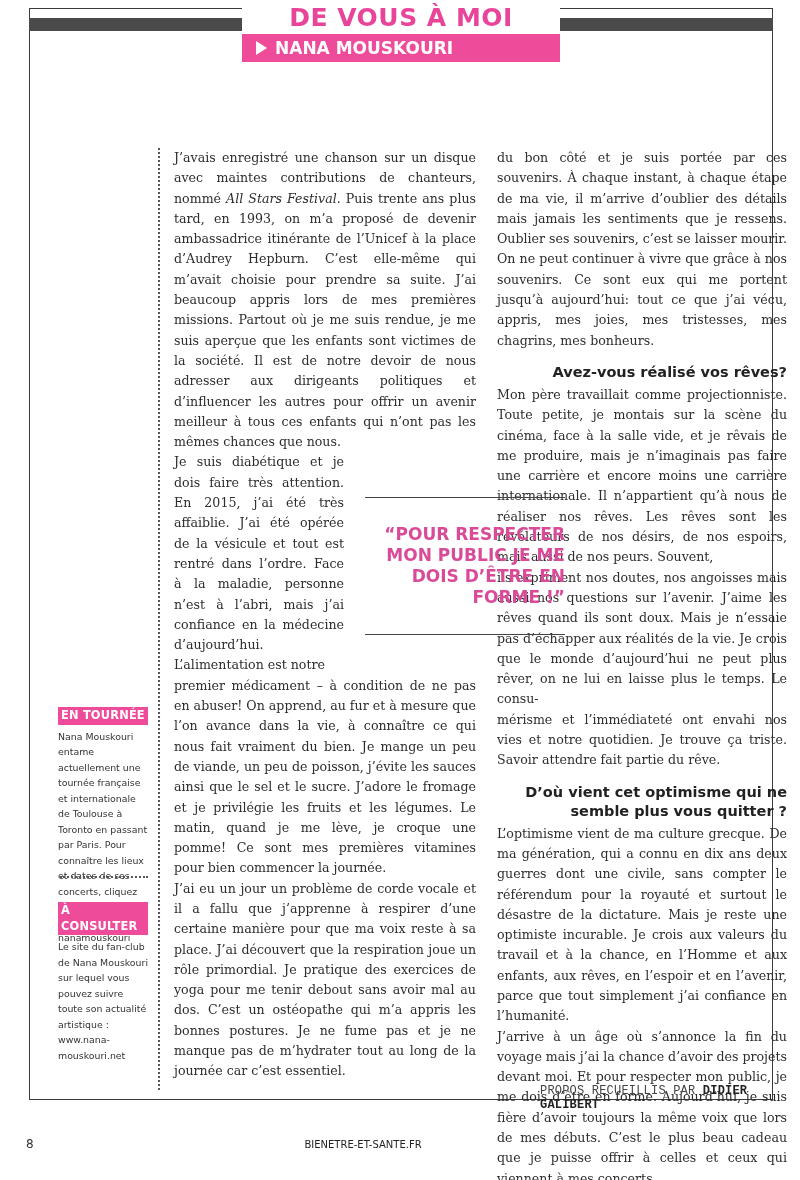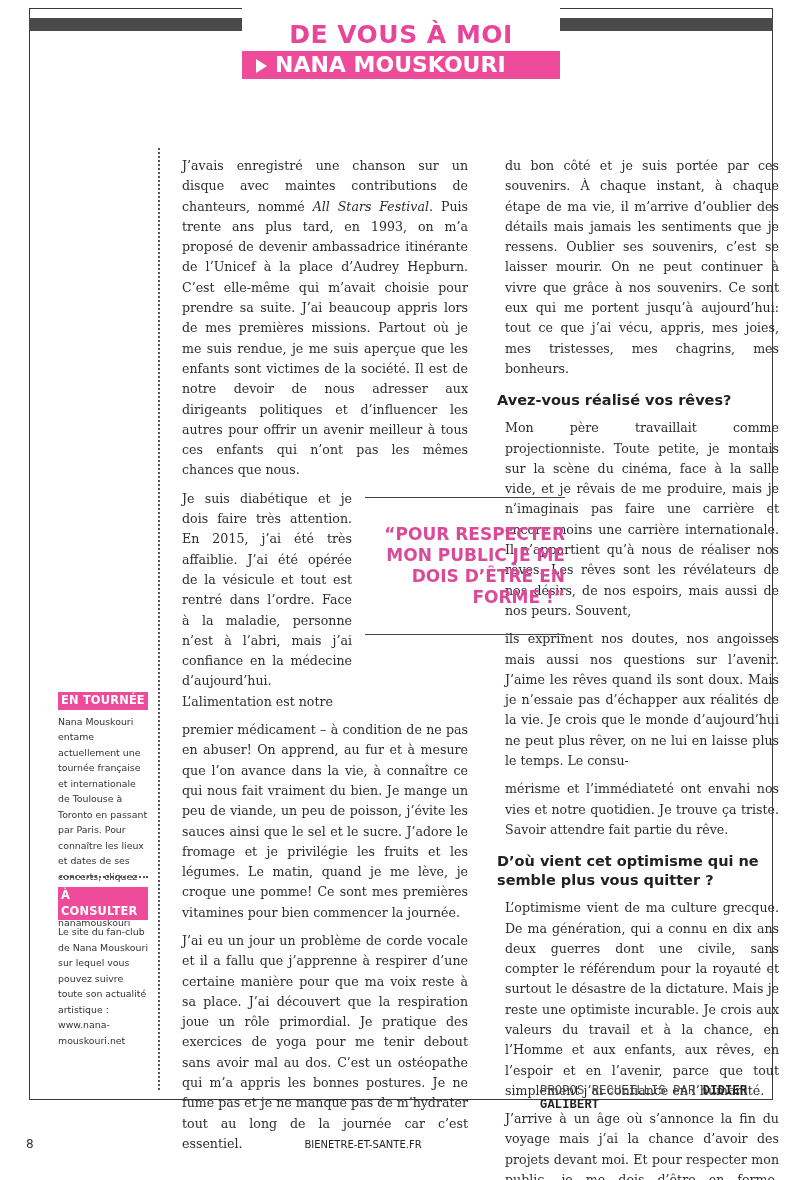--- a/index.html
+++ b/index.html
@@ -1,38 +1,38 @@
 <!DOCTYPE html>
 <html><head>
 <meta charset="utf-8">
 <style>
   html, body { margin:0; padding:0; background:#fff; }
   body { width:800px; height:1180px; position:relative; overflow:hidden; font-family:"DejaVu Serif", serif; color:#2d2d2d; }
   .frame { position:absolute; left:29px; top:8px; width:744px; height:1092px; border:1.5px solid #3a3a3a; box-sizing:border-box; }
   .topbar { position:absolute; left:29px; top:18px; width:744px; height:13px; background:#4a4a4a; }
   .header { position:absolute; left:242px; top:0; width:318px; background:#fff; text-align:center; }
-  .header .kicker { font-family:"DejaVu Sans", sans-serif; font-weight:bold; font-size:25px; color:#e8459a; letter-spacing:0.5px; line-height:32px; padding-top:19px; }
-  .header .band { background:#ef4b9b; color:#fff; font-family:"DejaVu Sans", sans-serif; font-weight:bold; font-size:22px; height:28px; line-height:28px; text-align:left; padding-left:14px; }
+  .header .kicker { font-family:"DejaVu Sans", sans-serif; font-weight:bold; font-size:25px; color:#e8459a; letter-spacing:0.5px; line-height:32px; padding-top:2px; }
+  .header .band { background:#ef4b9b; color:#fff; font-family:"DejaVu Sans", sans-serif; font-weight:bold; font-size:17px; height:28px; line-height:28px; text-align:left; padding-left:14px; }
   .header .band .tri { display:inline-block; width:0; height:0; border-top:7px solid transparent; border-bottom:7px solid transparent; border-left:11px solid #fff; margin-right:8px; vertical-align:-1px; }
 
   .dotted-rule { position:absolute; left:158px; top:148px; height:942px; border-left:2px dotted #555; }
 
   .col { position:absolute; font-size:12.6px; line-height:20.3px; text-align:justify; }
-  .col p { margin:8px; }
-  .col h3 { font-family:"DejaVu Sans", sans-serif; font-weight:bold; font-size:14.5px; line-height:19px; margin:12px 0 3px 0; color:#222; text-align:left; }
+  .col p { margin:0; }
+  .col h3 { font-family:"DejaVu Sans", sans-serif; font-weight:bold; font-size:14.5px; line-height:19px; margin:12px 0 3px 0; color:#222; text-align:right; }
   #col1 { left:174px; top:148px; width:302px; }
   #col2 { left:497px; top:148px; width:290px; }
   .float-narrow-left { width:170px; }
   .indent-right { margin-left:84px; }
 
   .pull { position:absolute; left:365px; top:497px; width:200px; text-align:right; }
   .pull .rule { border-top:1.5px solid #444; width:200px; }
   .pull .quote { font-family:"DejaVu Sans", sans-serif; font-weight:bold; color:#d94a98; font-size:17px; line-height:21px; padding:26px 0 26px 0; }
 
-  .sidebar { position:absolute; left:58px; width:90px; font-family:"DejaVu Sans", sans-serif; font-size:9.4px; line-height:15.5px; color:#333; }
+  .sidebar { position:absolute; left:58px; width:90px; font-family:"DejaVu Sans", sans-serif; font-size:9.4px; line-height:15.5px; color:#333;margin-top:15px; }
   .sidebar .tag { display:inline-block; background:#ef4b9b; color:#fff; font-weight:bold; font-size:11.4px; padding:1px 3px; letter-spacing:0.2px; margin-bottom:4px; }
   #sb1 { top:692px; }
   #sb2dots { position:absolute; left:60px; top:876px; }
   #sb2 { top:887px; }
 
   .credit { position:absolute; left:540px; top:1084px; font-size:12px; color:#444; letter-spacing:0.2px;font-family:Liberation Mono, monospace; }
   .credit b { font-weight:bold; color:#222; }
   .footer-page { position:absolute; left:26px; top:1137px; font-family:"DejaVu Sans", sans-serif; font-size:12px; color:#333; }
   .footer-site { position:absolute; left:0; width:726px; top:1139px; text-align:center; font-family:"DejaVu Sans", sans-serif; font-size:10px; color:#222; }
 </style>

